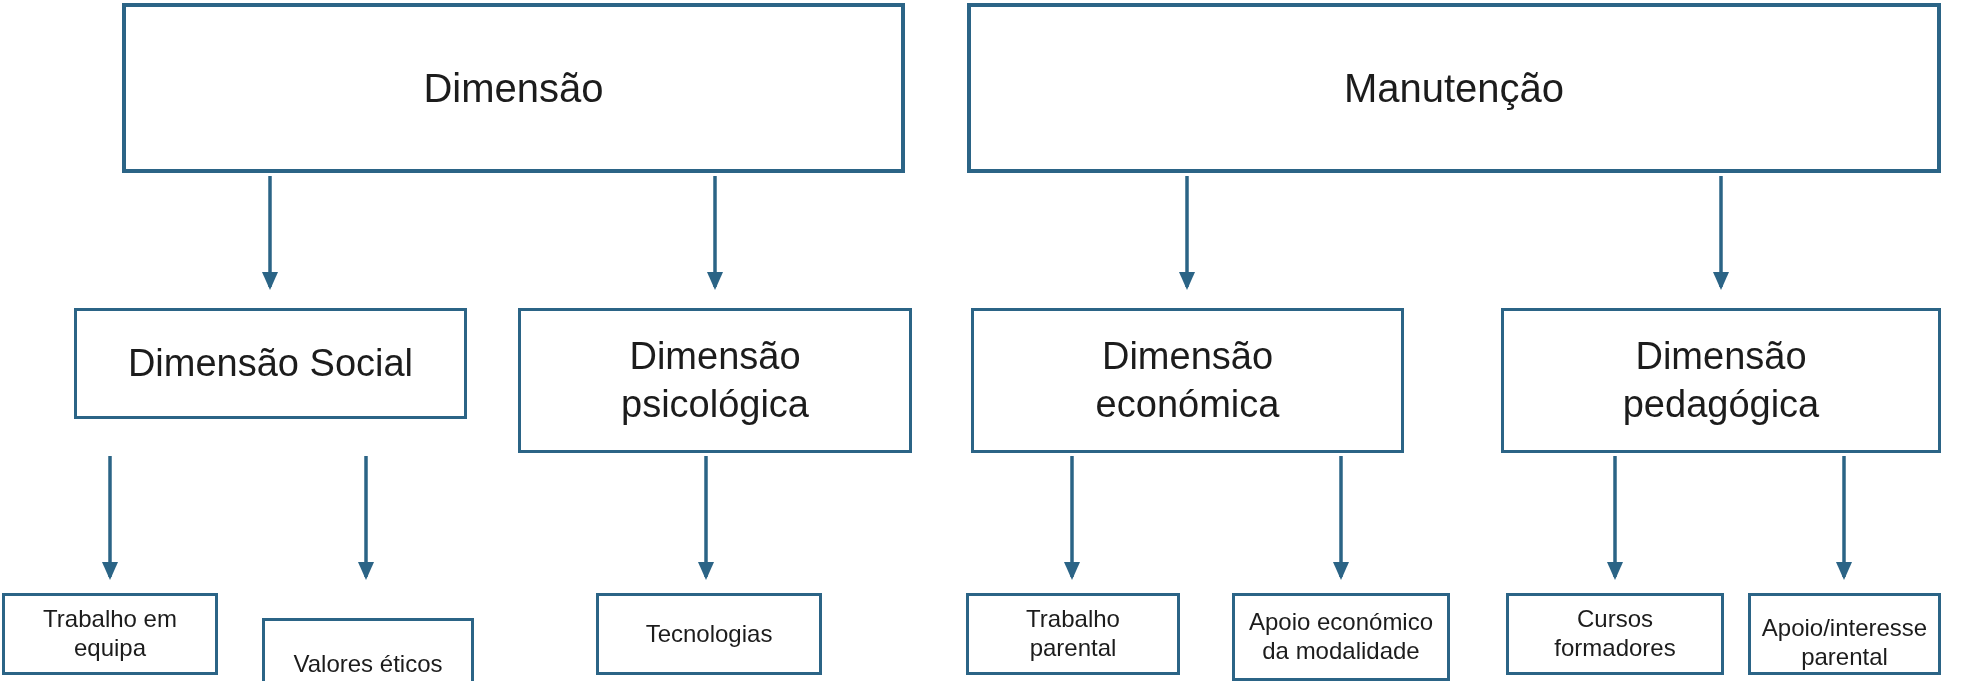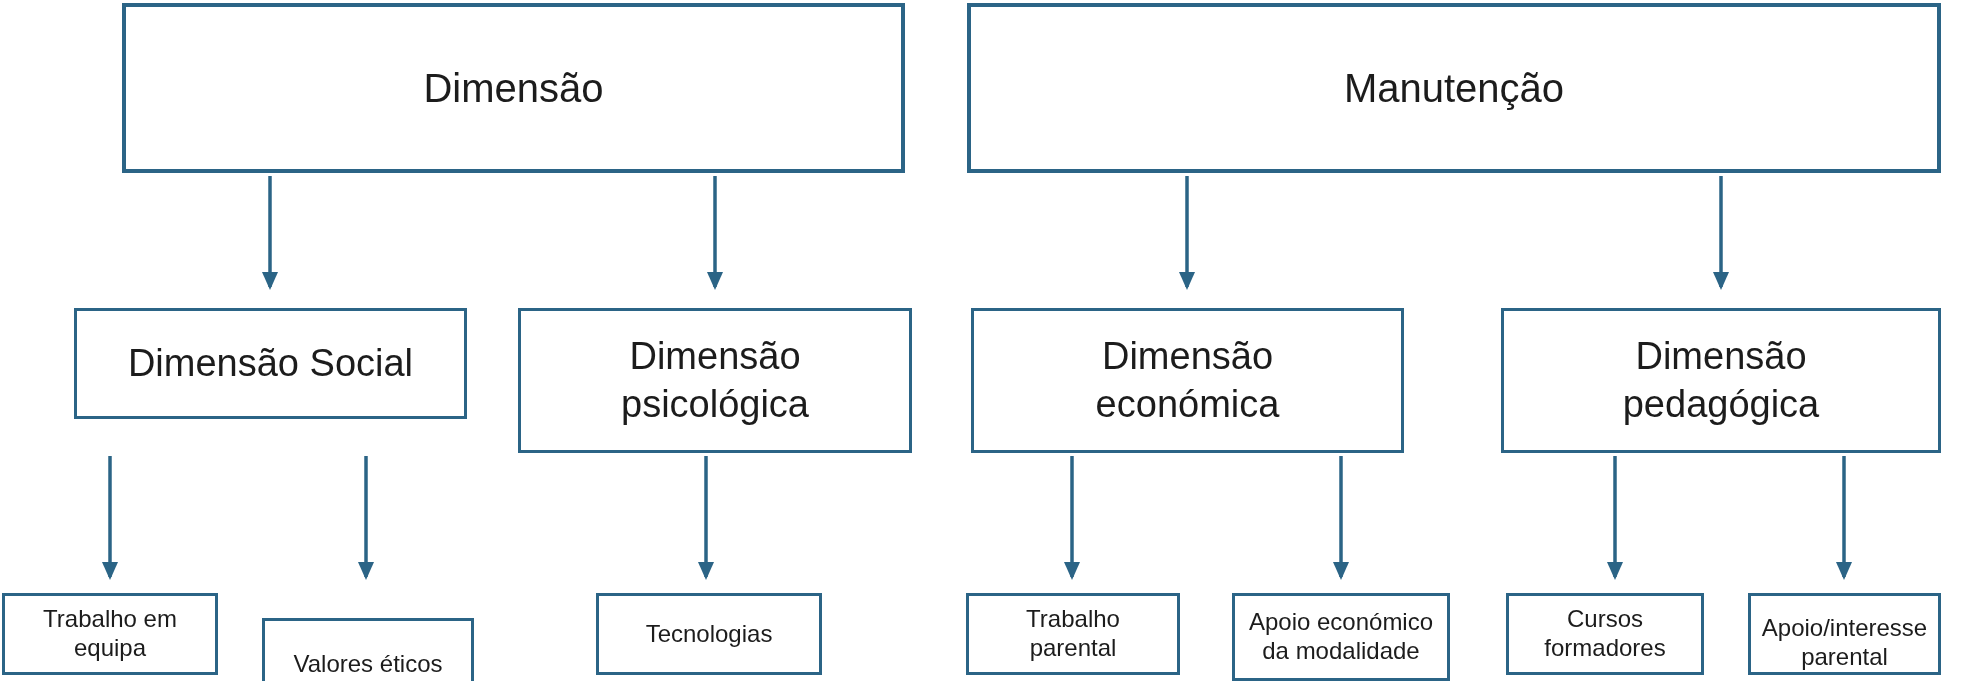--- a/index.html
+++ b/index.html
@@ -111,21 +111,21 @@
     <span class="label">Tecnologias</span>
   </div>
   <div class="node lvl3" style="left:966px; top:593px; width:214px; height:82px;">
     <span class="label">Trabalho
 parental</span>
   </div>
   <div class="node lvl3" style="left:1232px; top:593px; width:218px; height:88px;">
     <span class="label">Apoio económico
 da modalidade</span>
   </div>
-  <div class="node lvl3" style="left:1506px; top:593px; width:198px; height:82px;">
+  <div class="node lvl3" style="left:1506px; top:593px; width:218px; height:82px;">
     <span class="label">Cursos
 formadores</span>
   </div>
   <div class="node lvl3" style="left:1748px; top:593px; width:193px; height:82px;align-items:flex-end;">
     <span class="label">Apoio/interesse
 parental</span>
   </div>
 
 </div>
 

